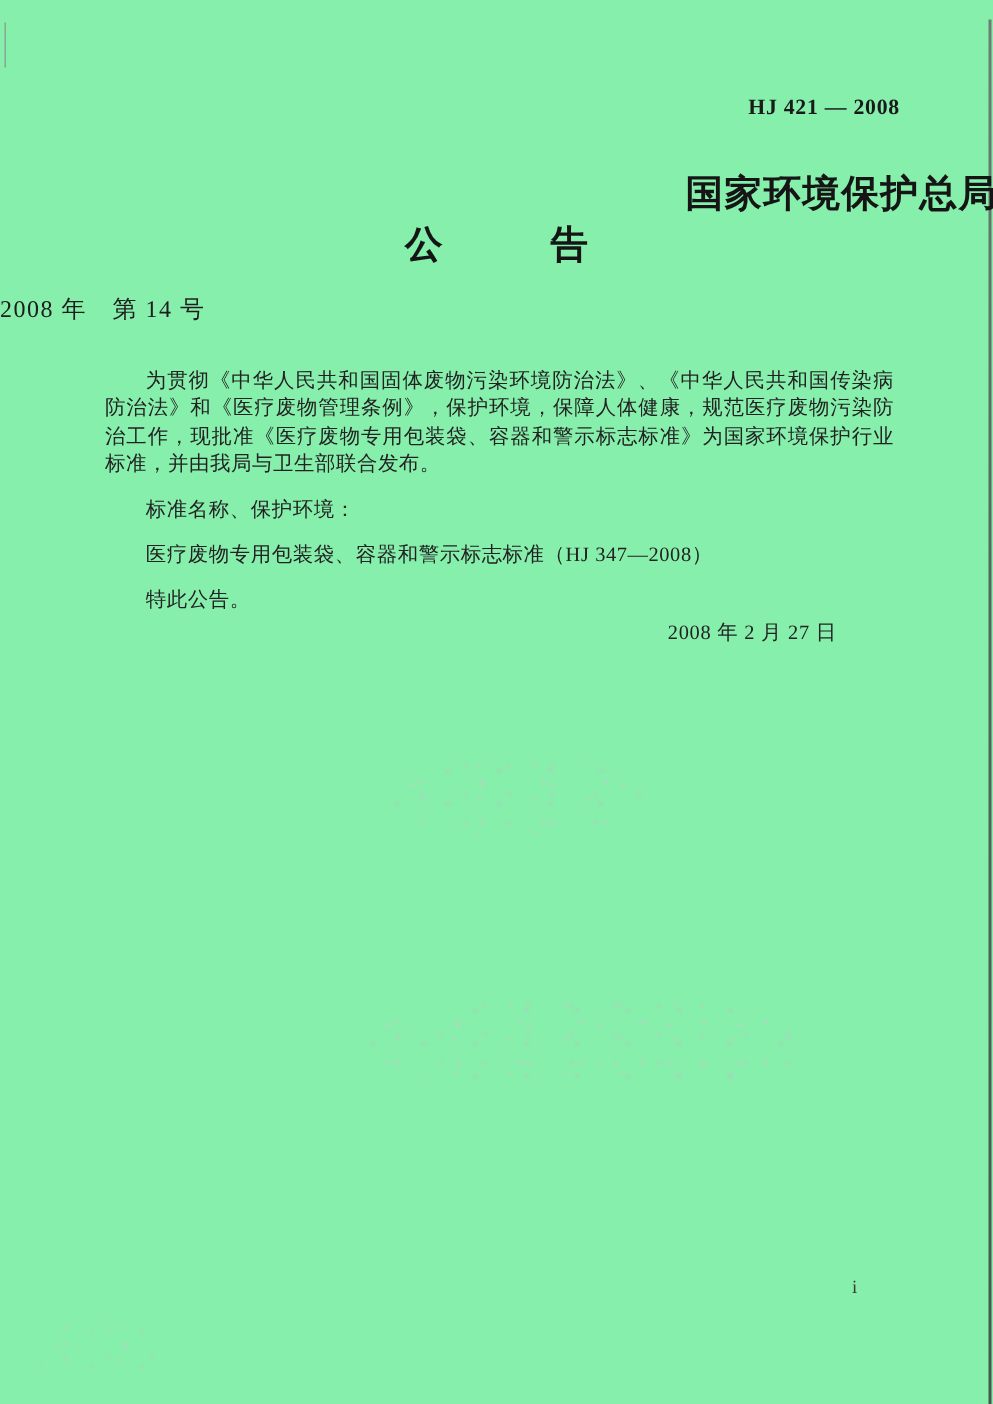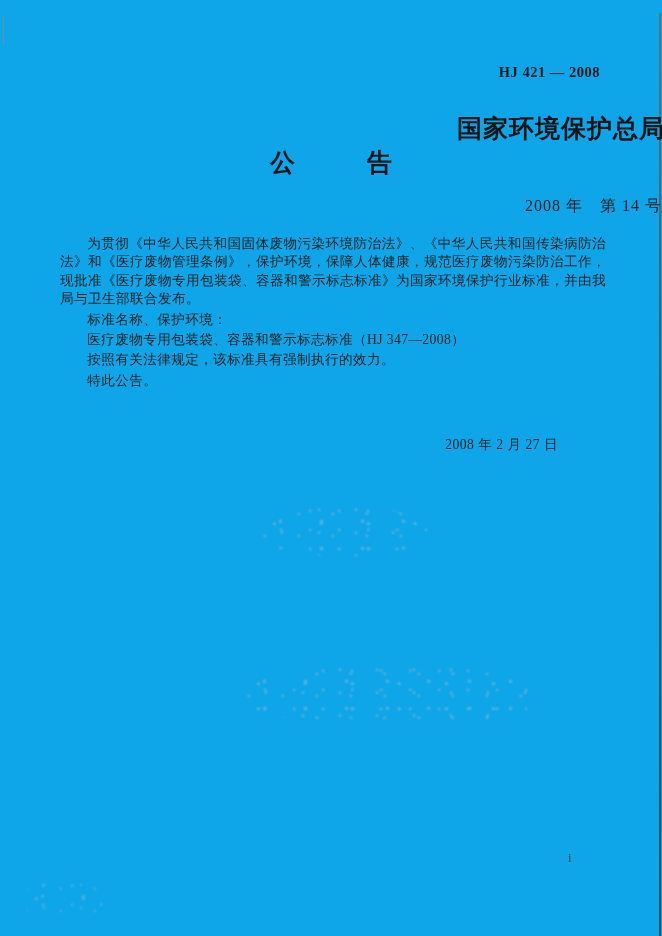--- a/index.html
+++ b/index.html
@@ -4,21 +4,21 @@
 <style>
   html, body {
     margin: 0;
     padding: 0;
     background: #ffffff;
   }
   .page {
     position: relative;
     width: 662px;
     height: 936px;
-    background: #0ea5e9;
+    background: #86efac;
     overflow: hidden;
     font-family: "Liberation Serif", "DejaVu Serif", serif;
     color: #1d1d1d;
   }
   
   .edge-line-right {
     position: absolute;
     top: 13px;
     right: 1px;
     width: 2px;
@@ -86,51 +86,50 @@
     gap: 72px;
     font-size: 25px;
     font-weight: bold;
     color: #151515;
   }
   .issue-line {
     position: absolute;
     top: 196px;
     left: 0;
     width: 100%;
-    text-align: right;
+    text-align: left;
     font-size: 16px;
     color: #1d1d1d;
     letter-spacing: 1px;
   }
 
   
   .body-block {
     position: absolute;
     top: 233px;
     left: 58px;
     width: 550px;
     font-size: 13.6px;
     line-height: 18.4px;
     text-align: justify;
     color: #222222;
   }
   .body-block p {
-    margin: 2px;
+    margin: 12px;
     text-indent: 2em;
     letter-spacing: 0.4px;
   }
   .date-line {
     position: absolute;
     top: 413px;
     right: 104px;
     font-size: 13.6px;
     color: #222222;
     letter-spacing: 0.5px;
     white-space: nowrap;
-    margin-top: 23px;
   }
   .page-number {
     position: absolute;
     left: 568px;
     top: 851px;
     font-size: 12.5px;
     color: #3a3a3a;
   }
 </style>
 </head>
@@ -150,21 +149,20 @@
   <div class="title-2">
     <span>公</span>
     <span>告</span>
   </div>
   <div class="issue-line">2008 年　第 14 号</div>
 
   <div class="body-block">
     <p>为贯彻《中华人民共和国固体废物污染环境防治法》、《中华人民共和国传染病防治法》和《医疗废物管理条例》，保护环境，保障人体健康，规范医疗废物污染防治工作，现批准《医疗废物专用包装袋、容器和警示标志标准》为国家环境保护行业标准，并由我局与卫生部联合发布。</p>
     <p>标准名称、保护环境：</p>
     <p>医疗废物专用包装袋、容器和警示标志标准（HJ 347—2008）</p>
-    <p>按照有关法律规定，该标准具有强制执行的效力。</p>
     <p>特此公告。</p>
   </div>
 
   <div class="date-line">2008 年 2 月 27 日</div>
 
   <div class="page-number">i</div>
 
 </div>
 
 </body></html>

